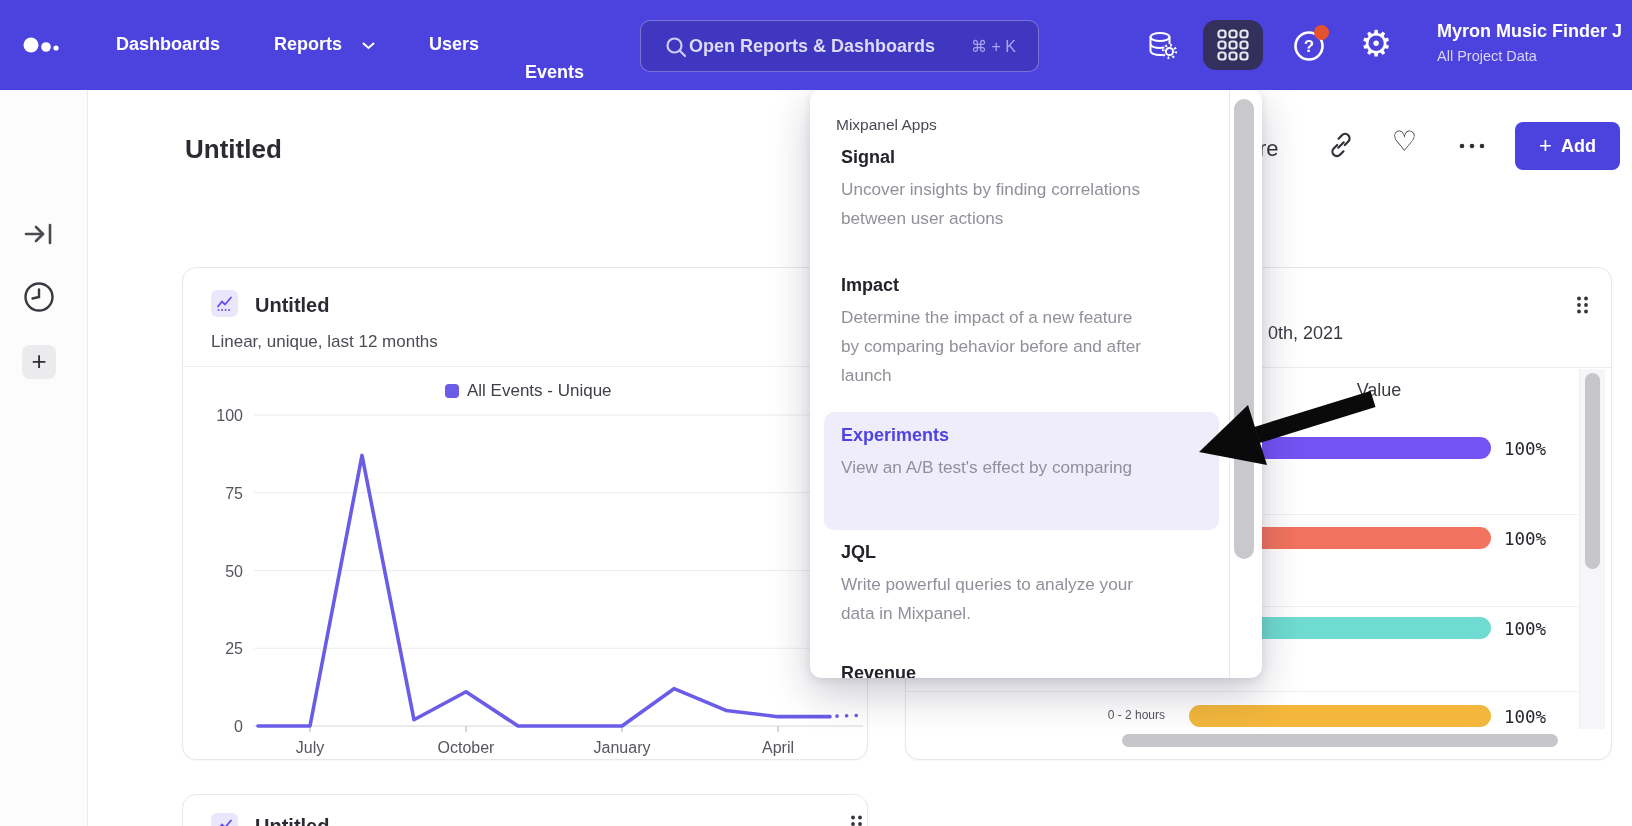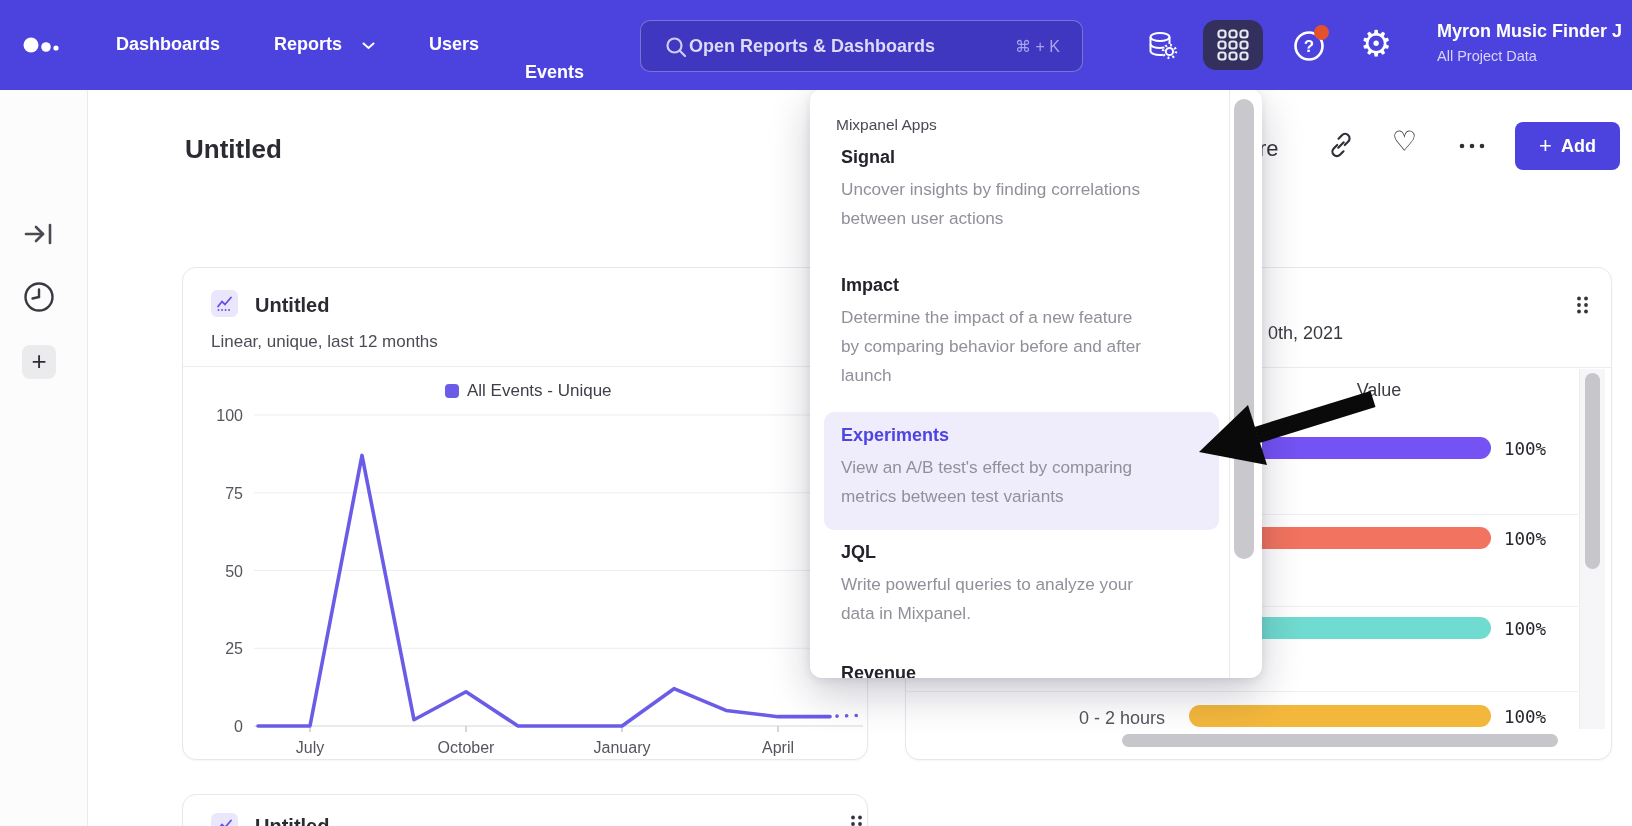--- a/index.html
+++ b/index.html
@@ -4,21 +4,21 @@
 <style>
   html,body{margin:0;padding:0;background:#ffffff;}
   *{box-sizing:border-box;}
   .stage{position:relative;width:1632px;height:826px;overflow:hidden;background:#fff;
          font-family:"Liberation Sans","DejaVu Sans",sans-serif;}
   .abs{position:absolute;}
 
   
   .navbar{position:absolute;left:0;top:0;width:1632px;height:90px;background:#4c43de;z-index:10;}
   .nav-item{position:absolute;top:34px;color:#fff;font-size:18px;font-weight:bold;cursor:pointer;white-space:nowrap;}
-  .searchbox{position:absolute;left:640px;top:20px;width:443px;height:52px;border-radius:10px;
+  .searchbox{position:absolute;left:640px;top:20px;width:399px;height:52px;border-radius:10px;
              background:rgba(10,5,60,0.18);border:1px solid rgba(255,255,255,0.30);display:flex;align-items:center;}
   .searchbox input{flex:1;background:transparent;border:none;outline:none;color:#fff;
                    font-size:18px;font-weight:bold;font-family:inherit;padding-left:22px;}
   .searchbox input::placeholder{color:#dddaf8;opacity:1;}
   .shortcut{color:#a9a4ec;font-size:16px;padding-right:22px;white-space:nowrap;}
   .apps-btn{position:absolute;left:1203px;top:20px;width:60px;height:50px;border-radius:13px;
             background:#33305e;display:flex;align-items:center;justify-content:center;cursor:pointer;}
   .gear-glyph{position:absolute;left:1360px;top:24px;font-size:36px;color:#fff;line-height:40px;cursor:pointer;}
   .user-name{position:absolute;left:1437px;top:21px;width:220px;color:#fff;font-size:18px;font-weight:bold;white-space:nowrap;}
   .user-proj{position:absolute;left:1437px;top:48px;color:#d8d5f7;font-size:14.5px;white-space:nowrap;}
@@ -56,21 +56,21 @@
   #chart-svg{position:absolute;left:0;top:100px;}
   #chart-svg text{font-family:"Liberation Sans","DejaVu Sans",sans-serif;font-size:16px;fill:#55555e;}
 
   
   .vc-date{position:absolute;left:362px;top:55px;font-size:18px;color:#3a3a42;}
   .vc-divider{position:absolute;left:0;top:99px;width:100%;height:1px;background:#ececef;}
   .vc-header{position:absolute;left:393px;top:112px;width:160px;text-align:center;font-size:18px;color:#3c3c46;}
   .vc-sep{position:absolute;left:0;width:672px;height:1px;background:#efeff2;}
   .vrow-bar{position:absolute;left:283px;width:302px;height:22px;border-radius:11px;}
   .vrow-val{position:absolute;left:598px;font-size:17.5px;color:#26262e;font-family:"DejaVu Sans Mono",monospace;}
-  .vrow-label{position:absolute;left:100px;width:159px;text-align:right;font-size:18px;color:#55555f;}
+  .vrow-label{position:absolute;left:100px;width:159px;text-align:right;font-size:12px;color:#55555f;}
   .vscroll-track{position:absolute;left:673px;top:101px;width:26px;height:360px;background:#f6f6f8;border-left:1px solid #ededf0;}
   .vscroll-thumb{position:absolute;left:5px;top:4px;width:15px;height:196px;border-radius:8px;background:#c7c7cb;cursor:pointer;}
   .hscroll-thumb{position:absolute;left:216px;top:466px;width:436px;height:13px;border-radius:7px;background:#c7c7cb;cursor:pointer;}
 
   
   .apps-menu{position:absolute;left:810px;top:89px;width:452px;height:589px;background:#fff;border-radius:12px;
              box-shadow:0 16px 40px rgba(25,25,55,0.22),0 2px 8px rgba(25,25,55,0.10);z-index:5;overflow:hidden;}
   .menu-title{position:absolute;left:26px;top:27px;font-size:15.5px;color:#4a4a54;}
   .menu-item{position:absolute;left:14px;width:395px;border-radius:10px;cursor:pointer;}
   .mi-name{font-size:18px;font-weight:bold;color:#23232b;padding-left:17px;}
@@ -313,21 +313,20 @@
         <div>Determine the impact of a new feature</div>
         <div>by comparing behavior before and after</div>
         <div>launch</div>
       </div>
     </div>
 
     <div class="menu-item hl" style="top:323px;height:118px;">
       <div class="mi-name" style="padding-top:13px;">Experiments</div>
       <div class="mi-desc" style="margin-top:7px;">
         <div>View an A/B test's effect by comparing</div>
-        <div>metrics between test variants</div>
       </div>
     </div>
 
     <div class="menu-item" style="top:453px;">
       <div class="mi-name">JQL</div>
       <div class="mi-desc" style="margin-top:7px;">
         <div>Write powerful queries to analyze your</div>
         <div>data in Mixpanel.</div>
       </div>
     </div>

